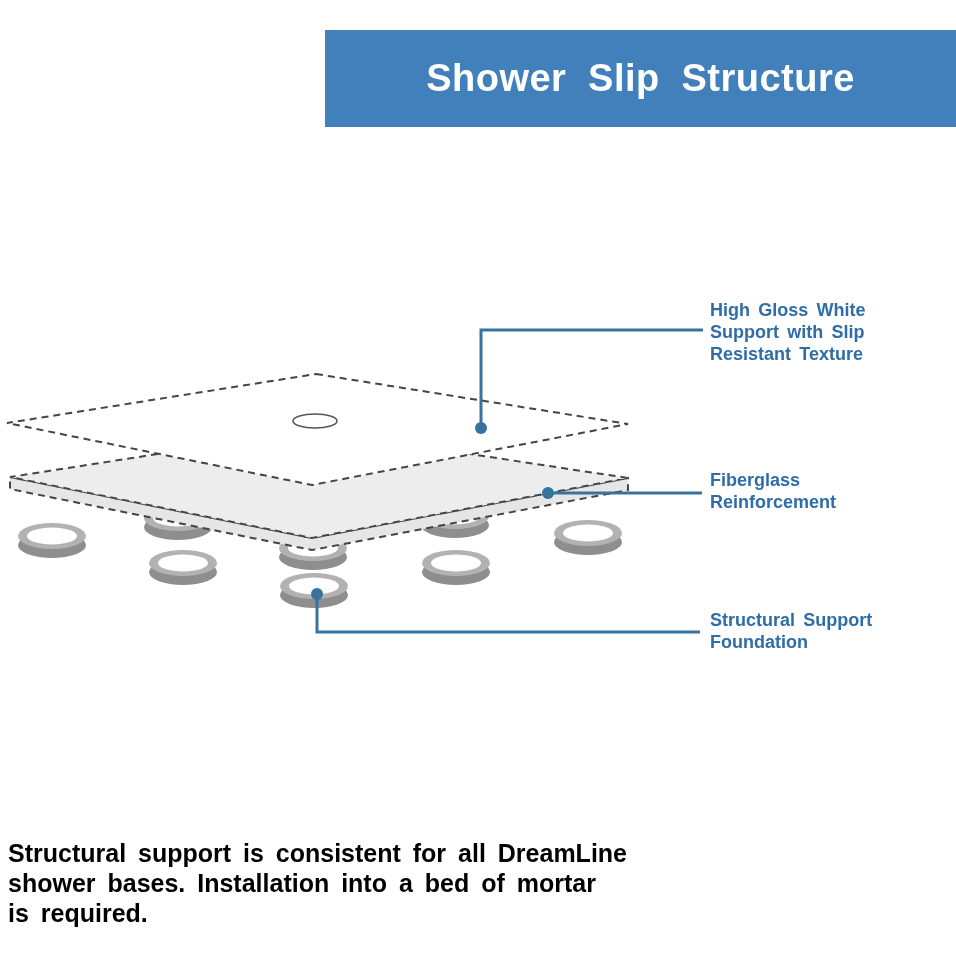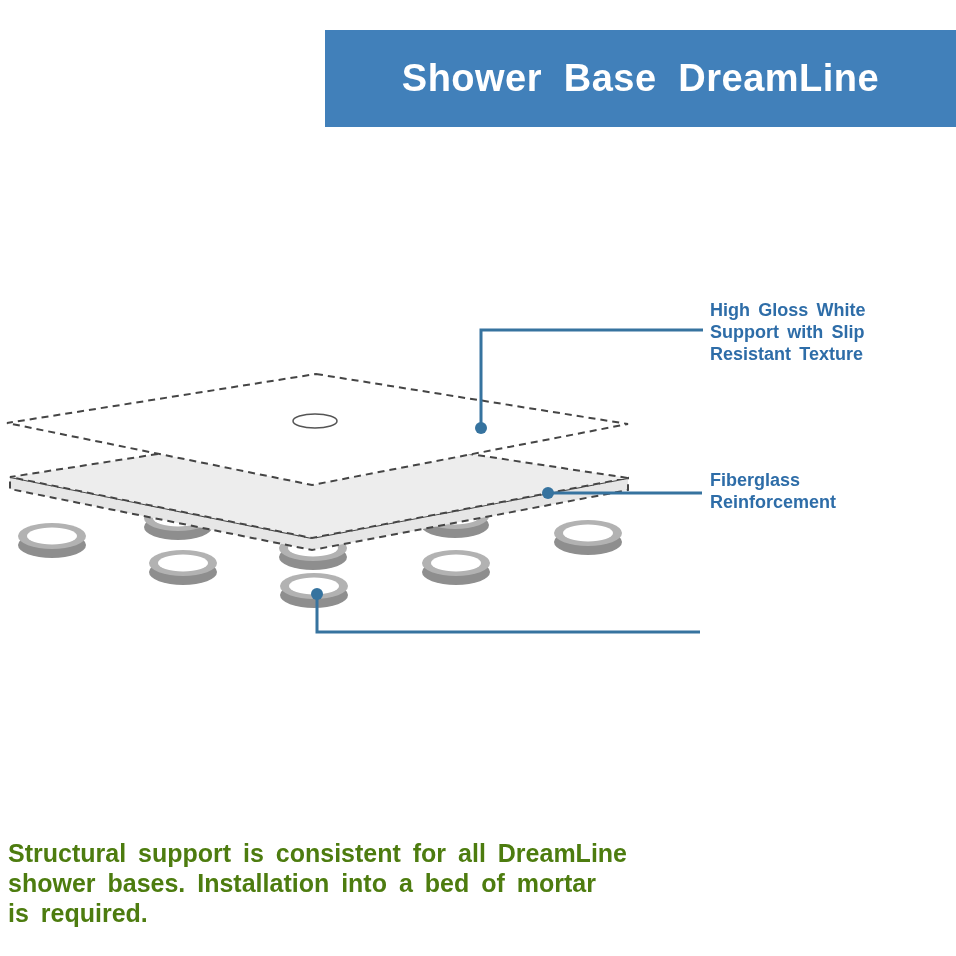--- a/index.html
+++ b/index.html
@@ -39,35 +39,35 @@
     white-space:pre-line;
     width:220px;
   }
   .callout-acrylic{left:710px;top:299px;}
   .callout-fiberglass{left:710px;top:469px;}
   .callout-foundation{left:710px;top:609px;}
   .footer-note{
     position:absolute;
     left:8px;top:838px;
     width:660px;
-    color:#4d7c0f;
+    color:#000000;
     font-size:25px;
     font-weight:bold;
     line-height:30px;
     word-spacing:0.2em;
     white-space:pre-line;
   }
 </style>
 </head>
 <body>
 
 <div class="page">
 
   <div class="title-bar">
-    <h1>Shower Base DreamLine</h1>
+    <h1>Shower Slip Structure</h1>
   </div>
 
   <svg class="diagram-svg" viewBox="0 0 956 956">
     <defs>
       <g id="ring">
         <ellipse cx="0" cy="9" rx="34" ry="13" fill="#8e8e8e"></ellipse>
         <ellipse cx="0" cy="0" rx="34" ry="13" fill="#b2b2b2"></ellipse>
         <ellipse cx="0" cy="0" rx="25" ry="8.5" fill="#ffffff"></ellipse>
       </g>
     </defs>
@@ -102,18 +102,20 @@
       <circle cx="548" cy="493" r="6"></circle>
       <circle cx="317" cy="594" r="6"></circle>
     </g>
   </svg>
 
   <div class="callout callout-acrylic">High Gloss White
 Support with Slip
 Resistant Texture</div>
   <div class="callout callout-fiberglass">Fiberglass
 Reinforcement</div>
+  <div class="callout callout-foundation">Structural Support
+Foundation</div>
 
   <div class="footer-note">Structural support is consistent for all DreamLine
 shower bases. Installation into a bed of mortar
 is required.</div>
 
 </div>
 
 </body></html>

